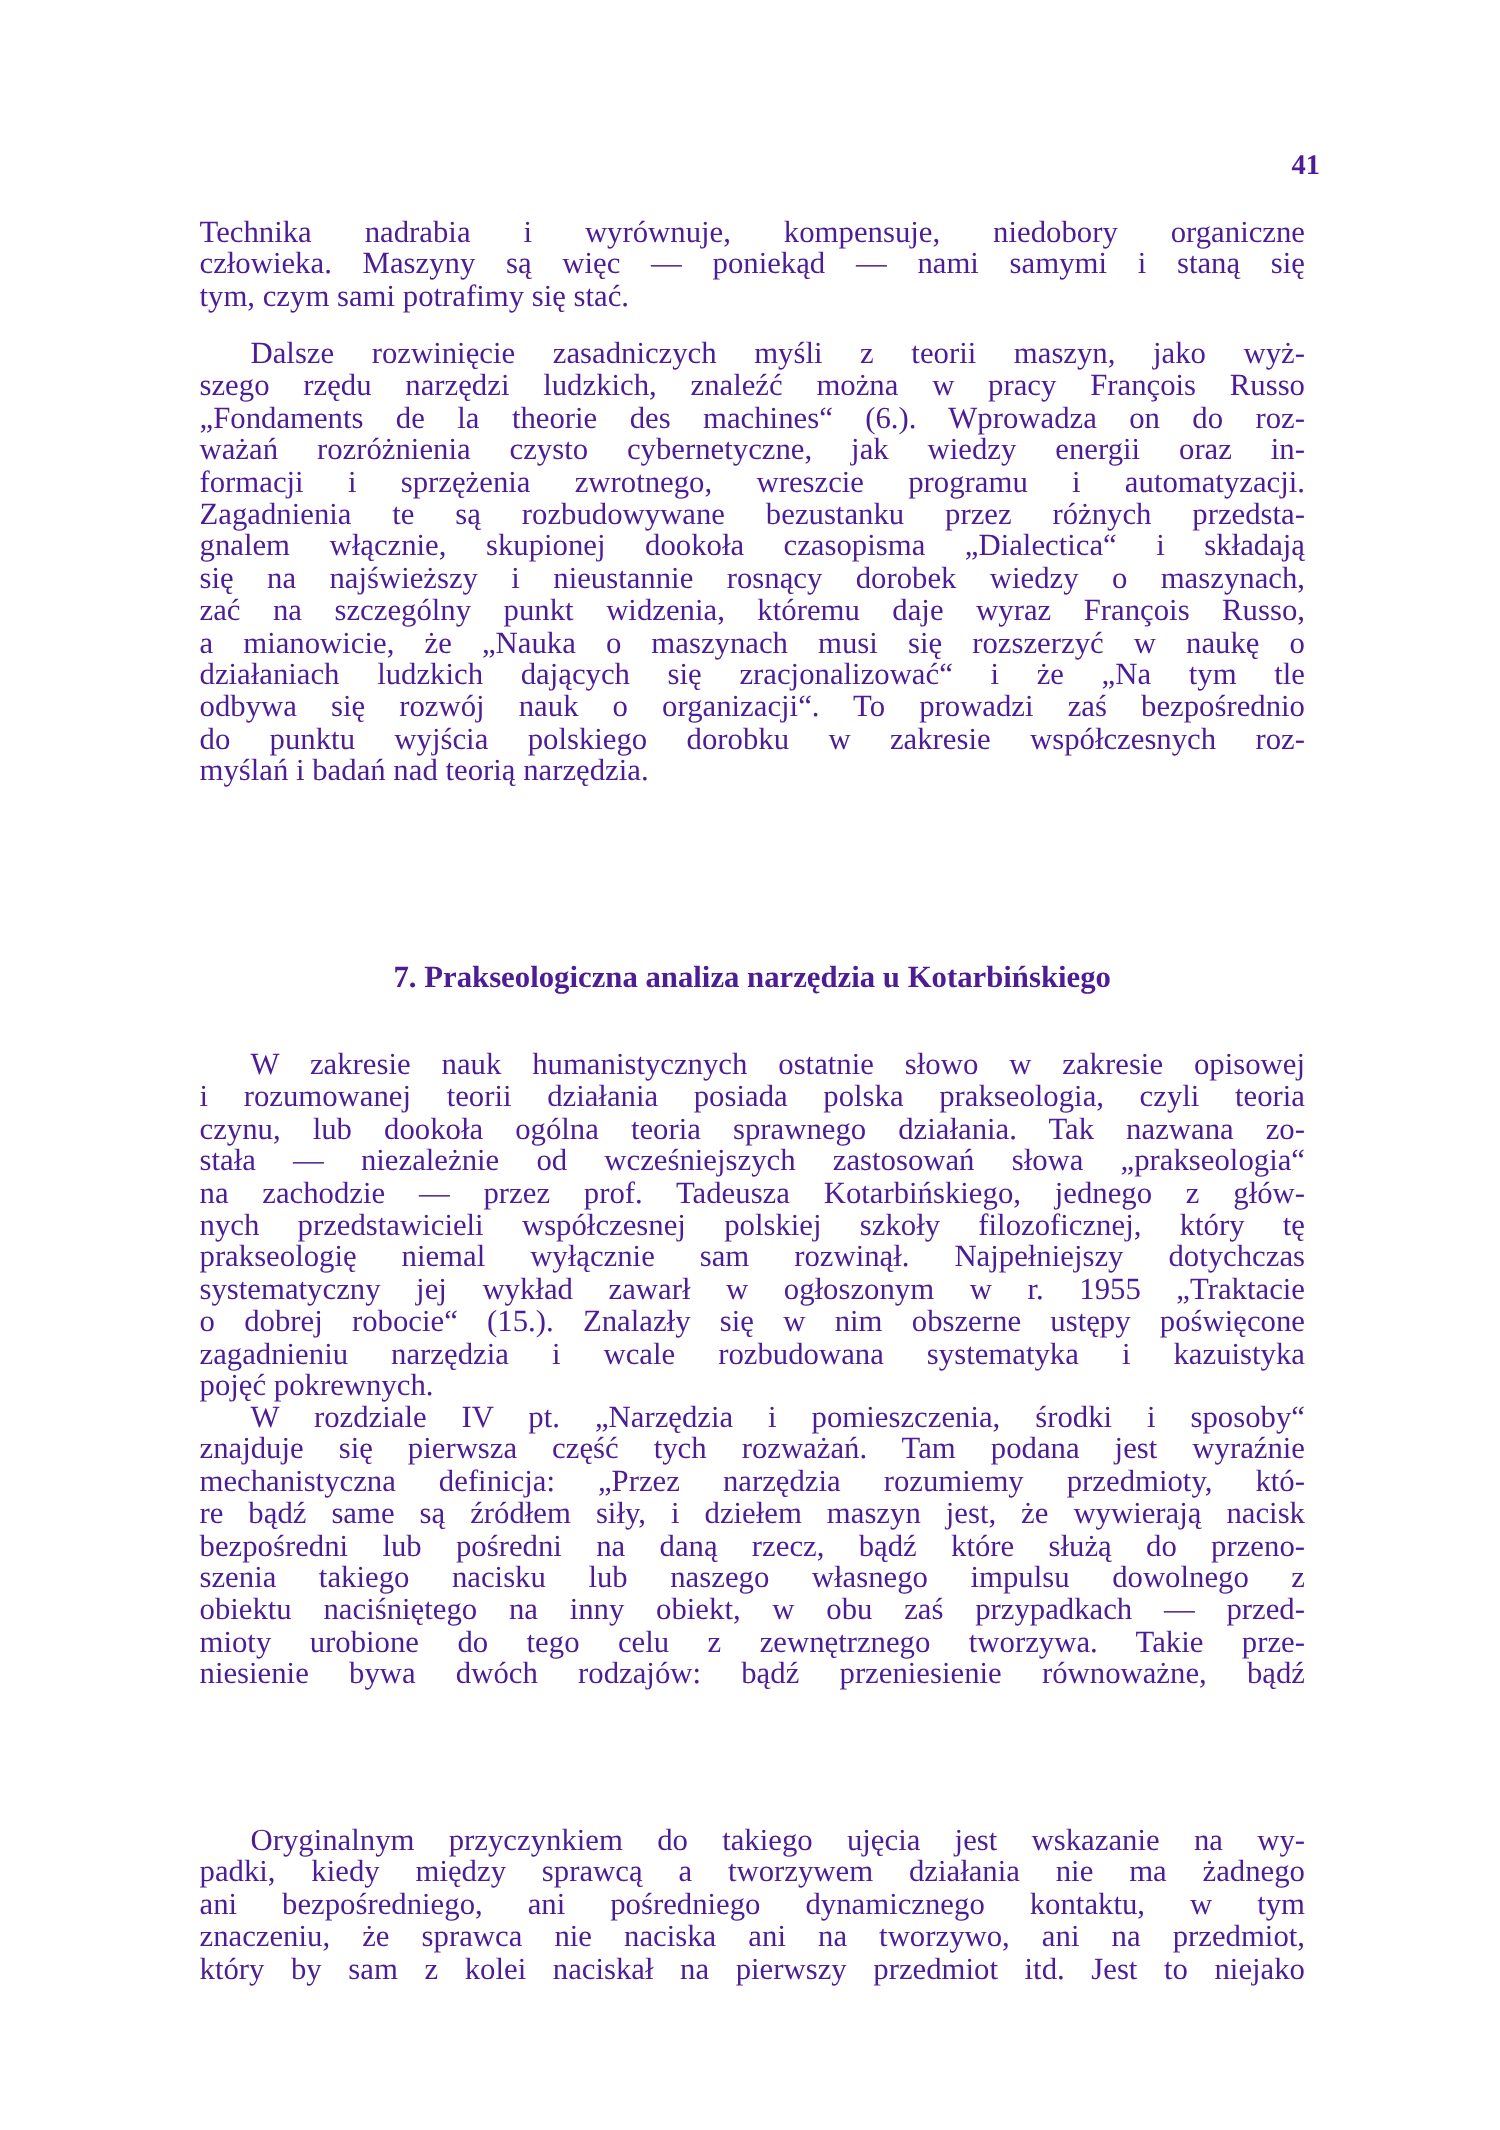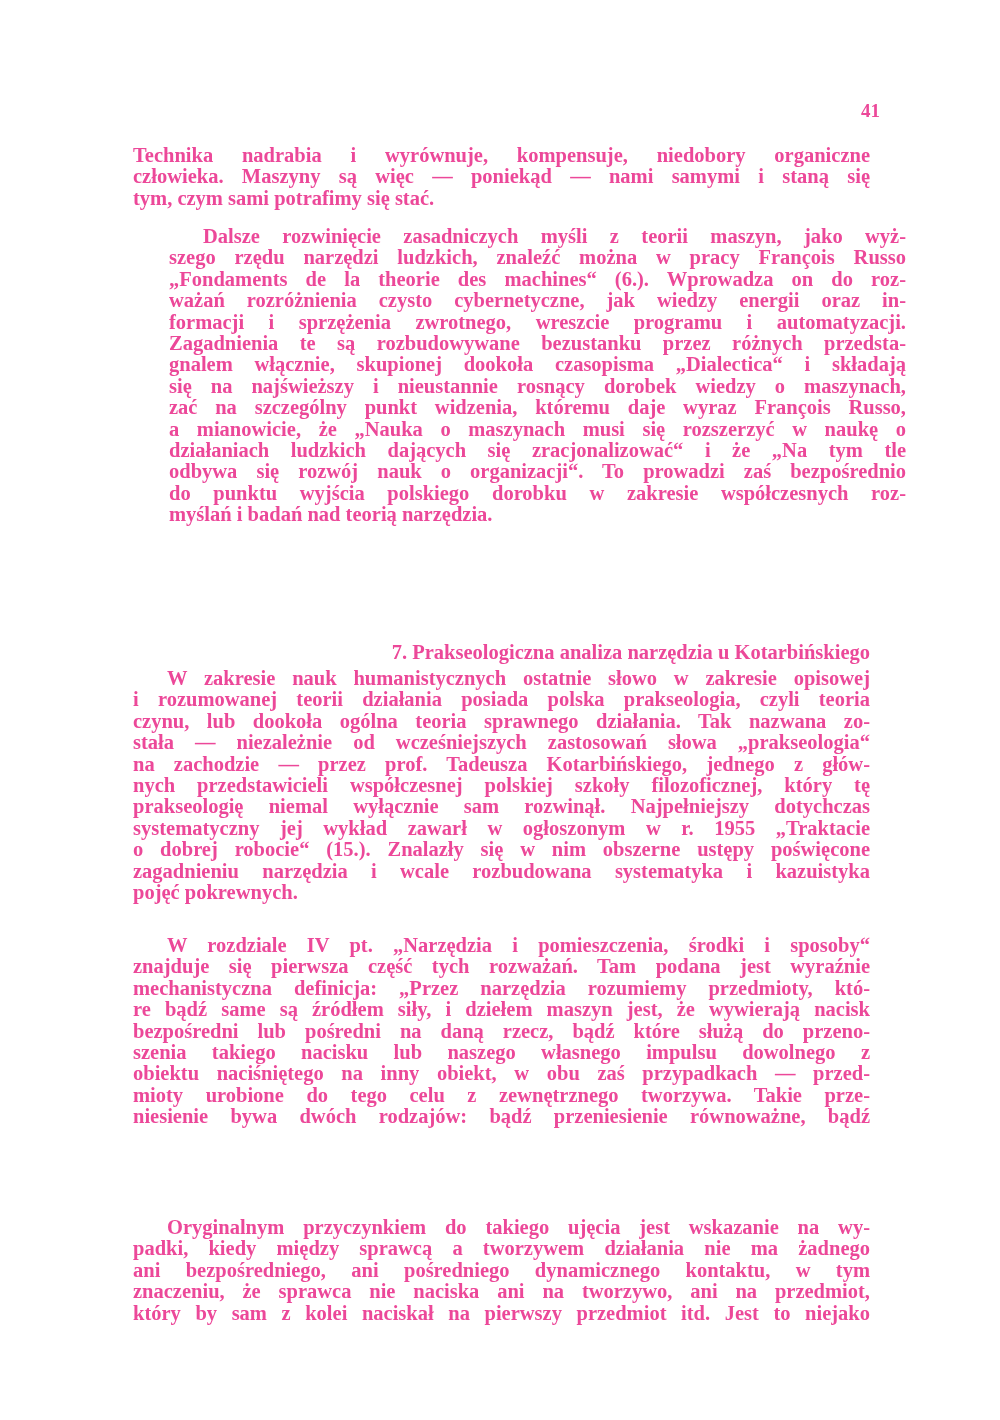--- a/index.html
+++ b/index.html
@@ -1,61 +1,61 @@
 <!DOCTYPE html>
 <html><head>
 <meta charset="utf-8">
 <style>
   html, body { margin: 0; padding: 0; background: #ffffff; }
   body { width: 1000px; height: 1420px; position: relative; overflow: hidden; }
-  .page { position: absolute; left: 0; top: 0; width: 1000px; height: 1420px; background: #ffffff; color: #ec4899;
+  .page { position: absolute; left: 0; top: 0; width: 1000px; height: 1420px; background: #ffffff; color: #4c1d95;
           font-family: "Liberation Serif", "DejaVu Serif", serif; }
   .page-number { position: absolute; top: 100px; left: 845px; width: 35px; text-align: right;
                  font-size: 19px; font-weight: bold; }
   .block { position: absolute; left: 133px; width: 737px; }
   .line { display: block; font-size: 20.5px; height: 21.4px; line-height: 21.4px; white-space: nowrap;
-          text-align: justify; text-align-last: justify; font-weight: bold; }
+          text-align: justify; text-align-last: justify; }
   .line.last { text-align-last: left; }
   .line.indent { padding-left: 34px; width: calc(100% - 34px); }
-  .heading { position: absolute; top: 640px; left: 133px; width: 737px; text-align: right;
+  .heading { position: absolute; top: 640px; left: 133px; width: 737px; text-align: center;
              font-size: 20.5px; font-weight: bold; line-height: 24px; }
 </style>
 </head>
 <body>
 
 <div class="page">
 
   <div class="page-number">41</div>
 
   <div class="block" style="top:145px;">
     <span class="line">Technika nadrabia i wyrównuje, kompensuje, niedobory organiczne</span>
     <span class="line">człowieka. Maszyny są więc — poniekąd — nami samymi i staną się</span>
     <span class="line last">tym, czym sami potrafimy się stać.</span>
   </div>
 
-  <div class="block" style="top:226px;margin-left:36px;">
+  <div class="block" style="top:226px;">
     <span class="line indent">Dalsze rozwinięcie zasadniczych myśli z teorii maszyn, jako wyż-</span>
     <span class="line">szego rzędu narzędzi ludzkich, znaleźć można w pracy François Russo</span>
     <span class="line">„Fondaments de la theorie des machines“ (6.). Wprowadza on do roz-</span>
     <span class="line">ważań rozróżnienia czysto cybernetyczne, jak wiedzy energii oraz in-</span>
     <span class="line">formacji i sprzężenia zwrotnego, wreszcie programu i automatyzacji.</span>
     <span class="line">Zagadnienia te są rozbudowywane bezustanku przez różnych przedsta-</span>
     <span class="line">gnalem włącznie, skupionej dookoła czasopisma „Dialectica“ i składają</span>
     <span class="line">się na najświeższy i nieustannie rosnący dorobek wiedzy o maszynach,</span>
     <span class="line">zać na szczególny punkt widzenia, któremu daje wyraz François Russo,</span>
     <span class="line">a mianowicie, że „Nauka o maszynach musi się rozszerzyć w naukę o</span>
     <span class="line">działaniach ludzkich dających się zracjonalizować“ i że „Na tym tle</span>
     <span class="line">odbywa się rozwój nauk o organizacji“. To prowadzi zaś bezpośrednio</span>
     <span class="line">do punktu wyjścia polskiego dorobku w zakresie współczesnych roz-</span>
     <span class="line last">myślań i badań nad teorią narzędzia.</span>
   </div>
 
   <div class="heading">7. Prakseologiczna analiza narzędzia u Kotarbińskiego</div>
 
-  <div class="block" style="top:668px;">
+  <div class="block" style="top:700px;">
     <span class="line indent">W zakresie nauk humanistycznych ostatnie słowo w zakresie opisowej</span>
     <span class="line">i rozumowanej teorii działania posiada polska prakseologia, czyli teoria</span>
     <span class="line">czynu, lub dookoła ogólna teoria sprawnego działania. Tak nazwana zo-</span>
     <span class="line">stała — niezależnie od wcześniejszych zastosowań słowa „prakseologia“</span>
     <span class="line">na zachodzie — przez prof. Tadeusza Kotarbińskiego, jednego z głów-</span>
     <span class="line">nych przedstawicieli współczesnej polskiej szkoły filozoficznej, który tę</span>
     <span class="line">prakseologię niemal wyłącznie sam rozwinął. Najpełniejszy dotychczas</span>
     <span class="line">systematyczny jej wykład zawarł w ogłoszonym w r. 1955 „Traktacie</span>
     <span class="line">o dobrej robocie“ (15.). Znalazły się w nim obszerne ustępy poświęcone</span>
     <span class="line">zagadnieniu narzędzia i wcale rozbudowana systematyka i kazuistyka</span>

